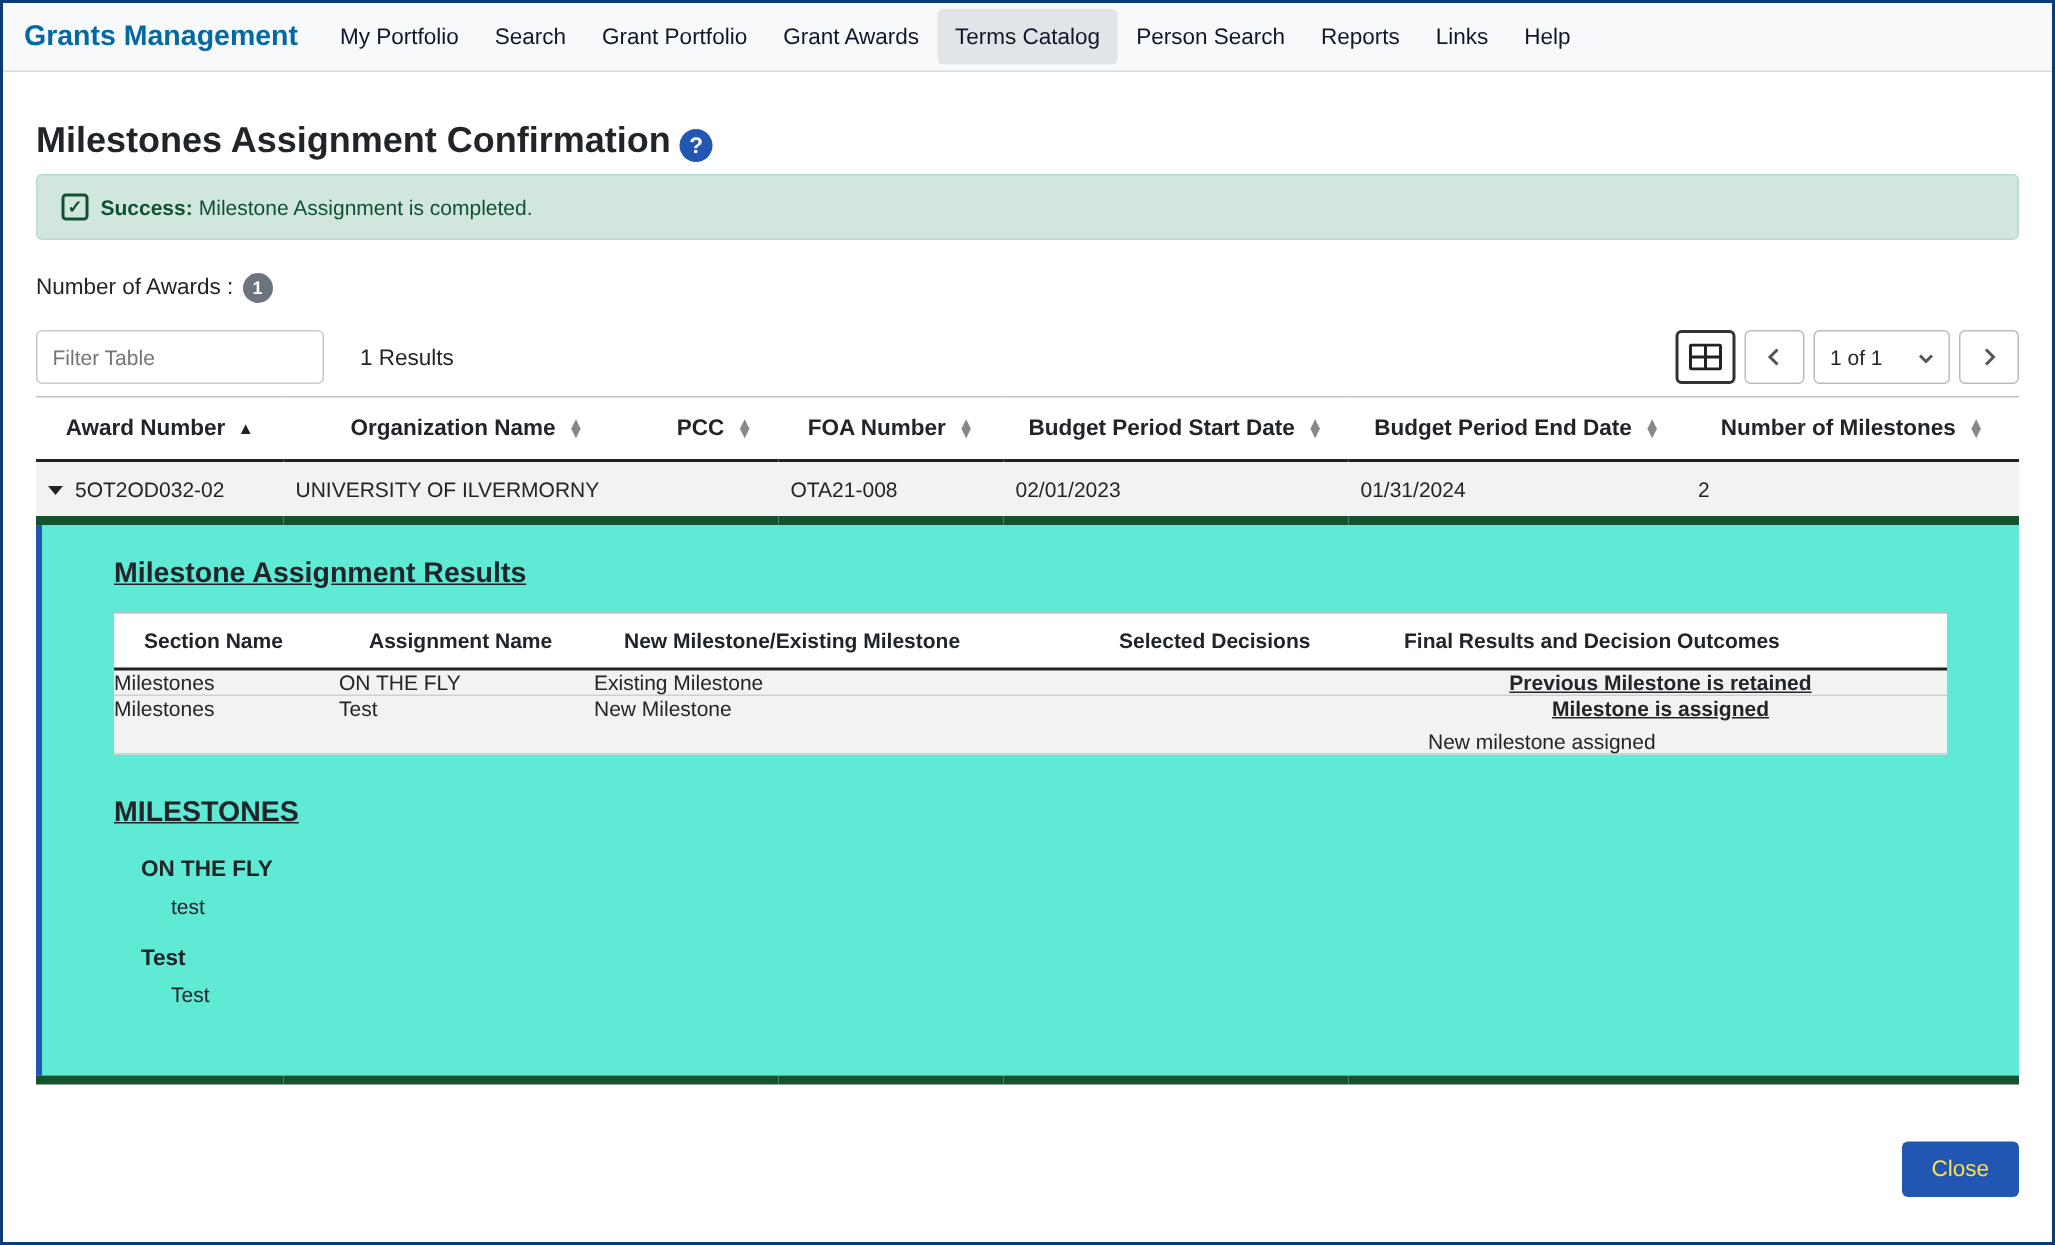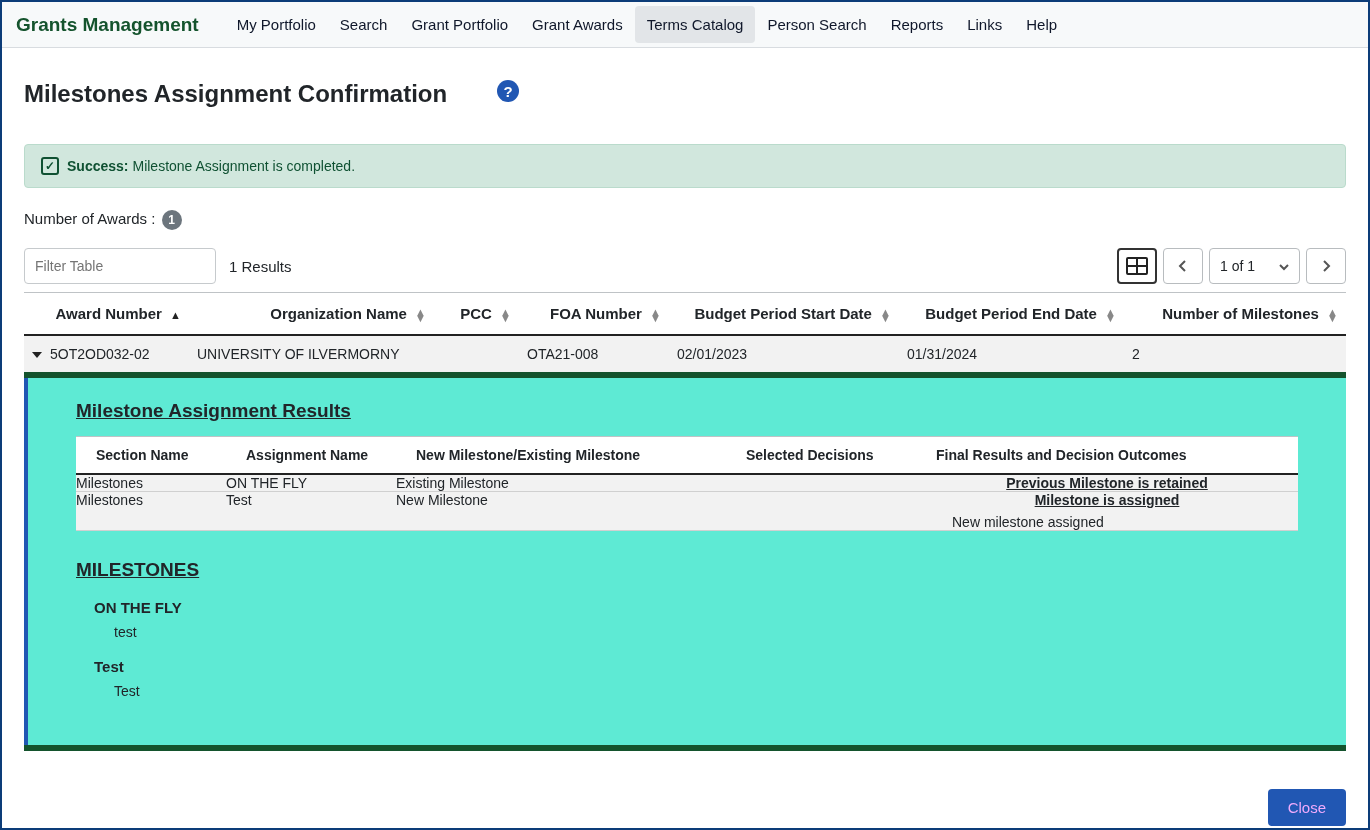--- a/index.html
+++ b/index.html
@@ -1,49 +1,49 @@
 <!DOCTYPE html>
 <html><head>
 <meta charset="utf-8">
 <style>
   * { box-sizing: border-box; margin: 0; padding: 0; }
   body { font-family: "Segoe UI", Arial, sans-serif; font-size: 14px; color: #212529; background: #fff; border: 2px solid #0c3c78; width: 1370px; height: 830px; overflow: hidden; }
   
   
   .topnav { display: flex; align-items: center; height: 46px; border-bottom: 1px solid #d8dce0; background: #f7f9fa; padding: 0 14px; }
-  .brand { font-weight: 700; font-size: 19px; margin-right: 26px; color: #14532d; }
+  .brand { font-weight: 700; font-size: 19px; margin-right: 16px; color: #0369a1; }
   .nav-item { padding: 10px 12px; font-size: 15px; color: #0f172a; cursor: pointer; }
   .nav-item.active { background: #e2e5e8; border-radius: 4px; }
   
   
   .main { padding: 32px 22px 20px 22px; }
   
-  .page-title { display: flex; align-items: flex-start; font-size: 24px; font-weight: 700; margin-bottom: 36px; gap: 44px; }
+  .page-title { display: flex; align-items: flex-end; font-size: 24px; font-weight: 700; margin-bottom: 8px; }
   .page-title .help-icon { margin-left: 6px; width: 22px; height: 22px; border-radius: 50%; background: #2157b3; color: #fff; display: inline-flex; align-items: center; justify-content: center; font-size: 15px; font-weight: 700; cursor: pointer; }
   
   .alert-success { background: #d1e7dd; border: 1px solid #badbcc; color: #0f5132; padding: 12px 16px; border-radius: 4px; margin-bottom: 22px; display: flex; align-items: center; }
   .alert-success .check-icon { display: inline-flex; align-items: center; justify-content: center; width: 18px; height: 18px; border: 2px solid #0f5132; border-radius: 3px; margin-right: 8px; font-size: 12px; font-weight: 900; }
   .alert-success strong { margin-right: 4px; }
   
   .awards-count { font-size: 15px; margin-bottom: 18px; }
   .awards-count .badge { display: inline-flex; align-items: center; justify-content: center; min-width: 20px; height: 20px; border-radius: 10px; background: #6c757d; color: #fff; font-size: 12px; font-weight: 700; padding: 0 6px; margin-left: 2px; }
   
   
   .table-controls { display: flex; align-items: center; justify-content: space-between; margin-bottom: 8px; }
-  .table-controls .left { display: flex; align-items: center; gap: 13px; }
+  .table-controls .left { display: flex; align-items: center; gap: 24px; }
   .filter-input { width: 192px; height: 36px; border: 1px solid #c6cacd; border-radius: 4px; padding: 0 10px; font-size: 14px; }
   .results-label { font-size: 15px; }
   .table-controls .right { display: flex; align-items: center; gap: 6px; }
   .icon-btn { width: 40px; height: 36px; border: 1px solid #b8bcbf; border-radius: 4px; background: #fff; display: inline-flex; align-items: center; justify-content: center; cursor: pointer; }
   .icon-btn.active { border: 2px solid #333; }
   .page-ind { height: 36px; border: 1px solid #b8bcbf; border-radius: 4px; background: #fff; display: inline-flex; align-items: center; padding: 0 10px; gap: 24px; cursor: pointer; }
   
   
   .outer-table { width: 100%; border-collapse: collapse; }
-  .outer-table thead th { text-align: right; font-weight: 700; font-size: 15px; padding: 12px 8px; border-top: 1px solid #bfc3c6; border-bottom: 2px solid #222; background: #fff; white-space: nowrap; }
+  .outer-table thead th { text-align: center; font-weight: 700; font-size: 15px; padding: 12px 8px; border-top: 1px solid #bfc3c6; border-bottom: 2px solid #222; background: #fff; white-space: nowrap; }
   .outer-table thead th .sort-icon { margin-left: 4px; color: #888; font-size: 11px; display: inline-flex; flex-direction: column; line-height: 6px; vertical-align: middle; }
   .outer-table thead th .sort-icon.asc { color: #222; }
   .outer-table tbody td { padding: 10px 8px; font-size: 14px; background: #f2f2f2; border-bottom: 6px solid #14532d; }
   .expand-caret { display: inline-block; width: 0; height: 0; border-left: 5px solid transparent; border-right: 5px solid transparent; border-top: 6px solid #222; margin-right: 8px; vertical-align: middle; cursor: pointer; }
   
   
   .detail-row td { padding: 0 !important; }
   .detail-panel { background: #5eead4; border-left: 4px solid #2157b3; padding: 22px 48px 28px 48px; }
   .detail-panel h3 { font-size: 19px; font-weight: 700; text-decoration: underline; margin-bottom: 14px; }
   
@@ -53,21 +53,21 @@
   .inner-table .final-main { font-weight: 700; text-decoration: underline; text-align: center; }
   .inner-table .final-sub { padding-left: 36px; padding-top: 6px; font-weight: 400; text-decoration: none; }
   
   .milestones-block h3 { font-size: 19px; font-weight: 700; text-decoration: underline; margin-bottom: 18px; }
   .milestones-block .mile { margin-bottom: 18px; padding-left: 18px; }
   .milestones-block .mile .mname { font-weight: 700; font-size: 15px; margin-bottom: 8px; }
   .milestones-block .mile .mdesc { padding-left: 20px; font-size: 14px; }
   
   
   .footer { display: flex; justify-content: flex-end; padding: 18px 22px 0 22px; }
-  .btn-primary { background: #2157b3; color: #f0abfc; border: none; border-radius: 4px; padding: 10px 20px; font-size: 15px; cursor: pointer; text-align: right; }
+  .btn-primary { background: #2157b3; color: #fde047; border: none; border-radius: 4px; padding: 10px 20px; font-size: 15px; cursor: pointer; text-align: right; }
   
   
   .grid-icon svg, .chev-icon svg { display: block; }
 </style>
 </head>
 <body>
 
 <div class="topnav">
   <div class="brand">Grants Management</div>
   <div class="nav-item">My Portfolio</div>

